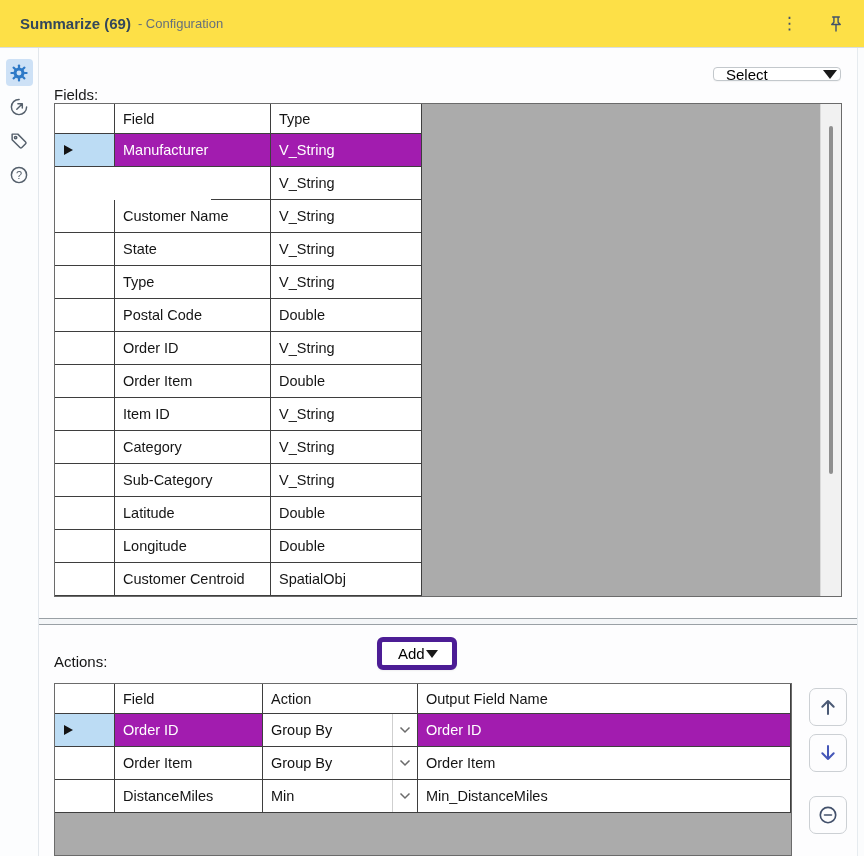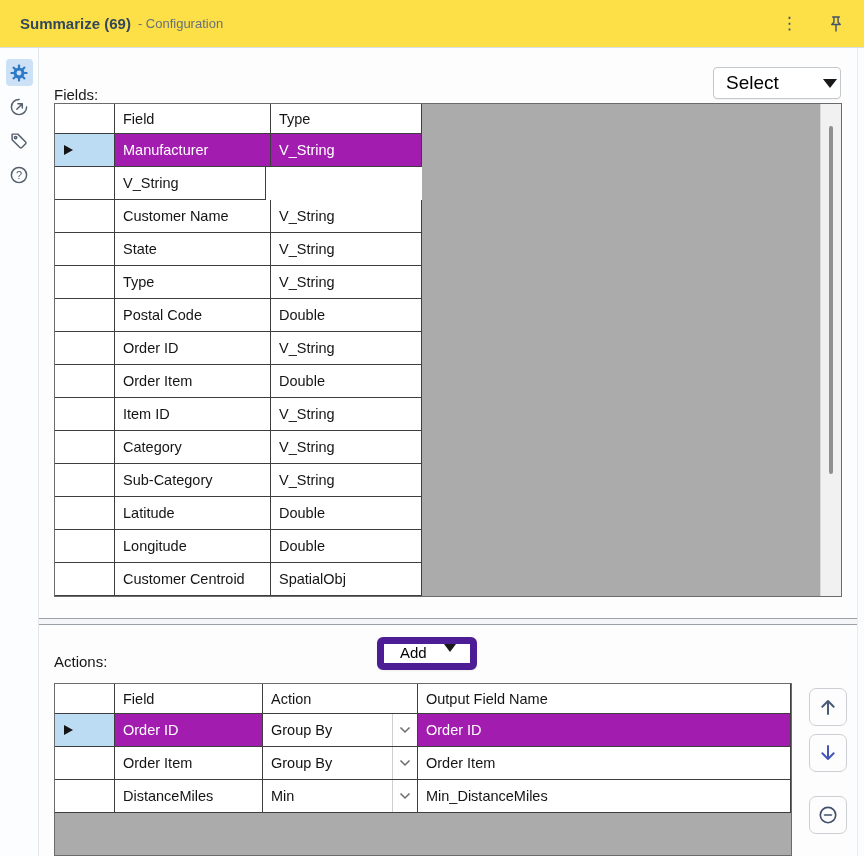--- a/index.html
+++ b/index.html
@@ -21,34 +21,34 @@
     padding-top:11px; display:flex; flex-direction:column; align-items:center; }
   .side-btn { width:27px; height:27px; border-radius:4px; display:flex;
     align-items:center; justify-content:center; margin-bottom:7px; cursor:pointer; }
   .side-btn.active { background:#cde1f6; }
   .main { flex:1; position:relative; display:flex; flex-direction:column;
     padding-left:15px; background:#fdfdfe; }
   .right-gutter { position:absolute; right:0; top:0; bottom:0; width:7px;
     background:#fbfcfd; border-left:1px solid #e6ebef; }
 
   
-  .select-btn { position:absolute; top:19px; right:23px; width:128px; height:32px;
+  .select-btn { position:absolute; top:19px; right:23px; width:128px; height:14px;
     background:#fff; border:1px solid #c3c8cc; border-radius:4px; display:flex;
     align-items:center; justify-content:space-between; padding:0 3px 0 12px;
-    font-size:19px; cursor:pointer; box-shadow:0 1px 1px rgba(0,0,0,0.04); }
+    font-size:15px; cursor:pointer; box-shadow:0 1px 1px rgba(0,0,0,0.04); }
   .tri-down { width:0; height:0; border-left:7px solid transparent;
     border-right:7px solid transparent; border-top:9px solid #191919; }
 
   .sec-label { font-size:15px; color:#1a1a1a; margin-top:38px; }
 
   
   .ftable-wrap { width:788px; height:494px; border:1px solid #6b6b6b;
     background:#fff; display:flex; }
   .fgrid { width:367px; }
-  .row { display:flex; height:33px; }
+  .row { display:flex; height:33px;justify-content:flex-end; }
   .row.hdr-row { height:30px; }
   .cell { border-right:1px solid #3e3e3e; border-bottom:1px solid #3e3e3e;
     display:flex; align-items:center; padding-left:8px; font-size:14.5px;
     background:#fff; overflow:hidden; white-space:nowrap; }
   .c-sel { width:60px; padding-left:5px; }
   .c-field { width:156px; }
   .c-type { width:151px; }
   .row.selected .c-sel { background:#bcdcf4; }
   .row.selected .c-data { background:#a21caf; color:#fff; }
   .marker { width:0; height:0; border-left:9px solid #141414;
@@ -58,23 +58,23 @@
   .vthumb { position:absolute; left:8px; top:22px; width:4px; height:348px;
     background:#8f8f8f; border-radius:2px; }
 
   
   .splitter { margin:21px 0 0 -15px; height:7px; border-top:1px solid #9aa0a5;
     border-bottom:1px solid #9aa0a5; background:#f4f6f8; cursor:row-resize; }
 
   
   .actions-hdr { position:relative; height:34px; margin-top:12px; }
   .actions-hdr .sec-label2 { position:absolute; left:0; bottom:1px; font-size:15px;margin-top:8px; }
-  .add-btn { position:absolute; left:323px; top:0; width:100px; height:33px;
-    background:#fff; border:7px solid #4c1d95; border-radius:6px; display:flex;
-    align-items:flex-start; justify-content:space-between; padding:0 14px 0 16px;
+  .add-btn { position:absolute; left:323px; top:0; width:80px; height:33px;
+    background:#fff; border:5px solid #4c1d95; border-radius:6px; display:flex;
+    align-items:center; justify-content:space-between; padding:0 14px 0 16px;
     font-size:15px; cursor:pointer; box-shadow:0 1px 2px rgba(0,0,0,0.06); }
   .add-btn .tri-down { border-left-width:6.5px; border-right-width:6.5px; border-top-width:8px; }
 
   
   .actions-area { display:flex; margin-top:12px; flex:1; overflow:hidden; }
   .atable-wrap { width:738px; border:1px solid #6b6b6b; background:#ababab; overflow:hidden; }
   .a-field { width:148px; }
   .a-action { width:155px; padding:0; }
   .a-out { flex:1; }
   .combo { display:flex; width:100%; height:100%; background:#fff; }

